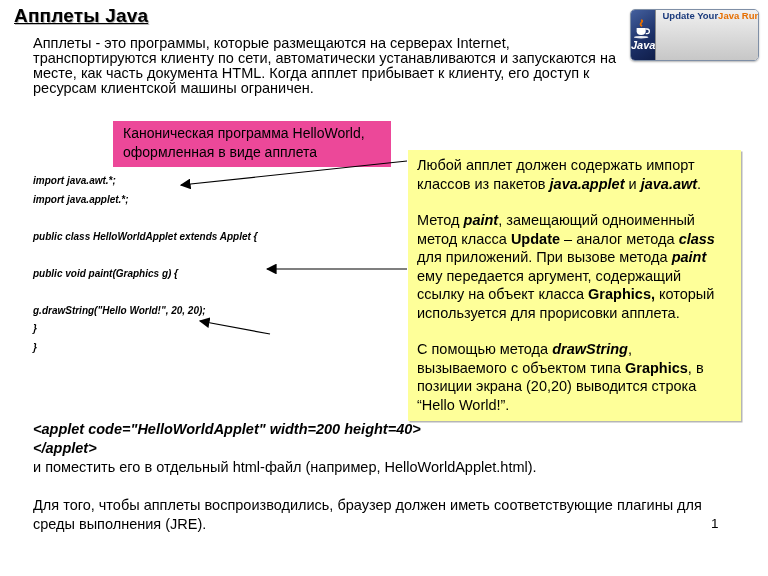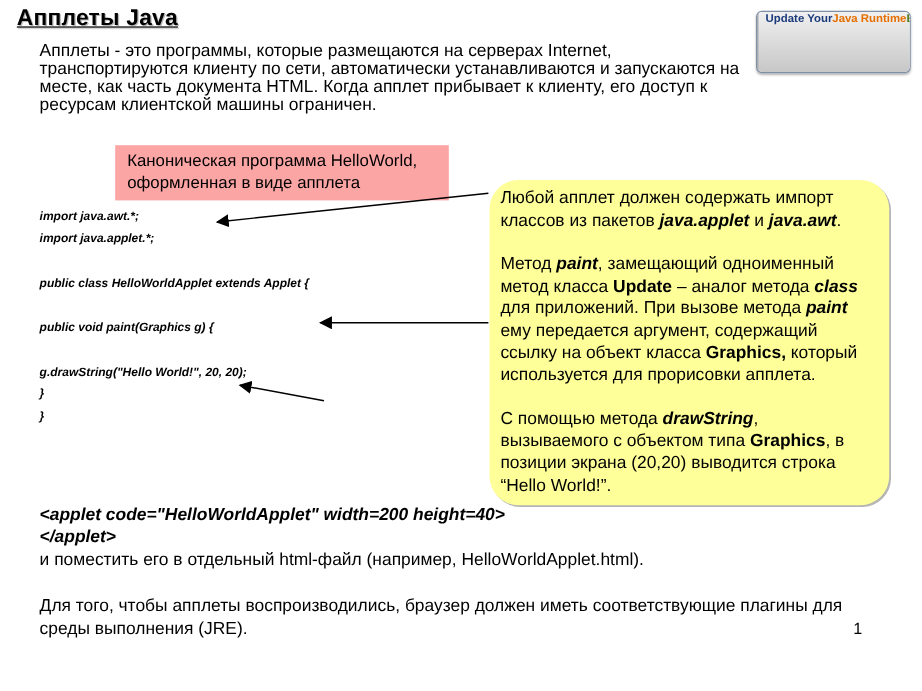--- a/index.html
+++ b/index.html
@@ -17,30 +17,30 @@
          display:flex;flex-direction:column;align-items:center;justify-content:center;}
   .badge-brand{color:#fff;font-weight:bold;font-style:italic;font-size:11px;line-height:11px;margin-top:1px;}
   .badge-right{flex:1;background:linear-gradient(#f0f0f0,#c7c7c7);display:flex;flex-direction:row;
          justify-content:center;padding-left:6px;border-left:1px solid #8a8a8a;}
   .badge-line{font-size:9.5px;font-weight:bold;line-height:12.5px;white-space:nowrap;}
   .bl0{color:#1a3a7c}.bl1{color:#e76f00}.bl2{color:#4e7a1e}
 
   .intro{position:absolute;left:33px;top:36px;width:722px;font-size:14.5px;
          line-height:15px;white-space:pre-wrap;}
 
-  .blue-callout{position:absolute;left:96px;top:121px;width:278px;box-sizing:border-box;
-         background:#fca5a5;padding:3px 20px 5px 10px;font-size:14px;line-height:19px;
+  .blue-callout{position:absolute;left:113px;top:121px;width:278px;box-sizing:border-box;
+         background:#ec4899;padding:3px 20px 5px 10px;font-size:14px;line-height:19px;
          white-space:pre-wrap;}
 
   .code{position:absolute;left:33px;top:172px;font-size:10px;line-height:18.5px;
          font-weight:bold;font-style:italic;white-space:pre;}
 
   .notes{position:absolute;left:408px;top:150px;width:333px;box-sizing:border-box;
          background:#feff99;padding:6px 8px 7px 9px;font-size:14.5px;line-height:18.5px;
-         box-shadow:1.5px 1.5px 0 rgba(120,120,120,.55);border-radius:24px;}
+         box-shadow:1.5px 1.5px 0 rgba(120,120,120,.55);}
   .notes p{margin:0 0 18px 0;white-space:pre-wrap;}
   .notes p:last-child{margin-bottom:0;}
   .b{font-weight:bold;}
   .bi{font-weight:bold;font-style:italic;}
 
   .bottom{position:absolute;left:33px;top:420px;width:732px;font-size:14.5px;line-height:19px;}
   .bottom .para{white-space:pre-wrap;margin:0;}
   .bottom .codeline{font-weight:bold;font-style:italic;white-space:pre;}
   .gap{height:19px;}
 
@@ -49,20 +49,29 @@
   .arrows{position:absolute;left:0;top:0;pointer-events:none;}
 </style>
 </head>
 <body>
 
 <div class="slide">
 
   <div class="title">Апплеты Java</div>
 
   <div class="badge">
+    <div class="badge-left">
+      <svg width="24" height="20" viewBox="0 0 24 22">
+        <path d="M10 1 C14 3 6 5 11 8" fill="none" stroke="#e76f00" stroke-width="2"></path>
+        <path d="M5 10 h10 v3.5 a5 4 0 0 1 -10 0 z" fill="#ffffff"></path>
+        <path d="M15 11 h1.5 a2.5 2.5 0 0 1 0 5 h-1.5" fill="none" stroke="#ffffff" stroke-width="1.4"></path>
+        <ellipse cx="10" cy="20" rx="8" ry="1.4" fill="#ffffff" opacity="0.9"></ellipse>
+      </svg>
+      <span class="badge-brand">Java</span>
+    </div>
     <div class="badge-right">
       <span class="badge-line bl0">Update Your</span>
       <span class="badge-line bl1">Java Runtime</span>
       <span class="badge-line bl2">Environment</span>
     </div>
   </div>
 
   <div class="intro">Апплеты - это программы, которые размещаются на серверах Internet,
 транспортируются клиенту по сети, автоматически устанавливаются и запускаются на
 месте, как часть документа HTML. Когда апплет прибывает к клиенту, его доступ к

